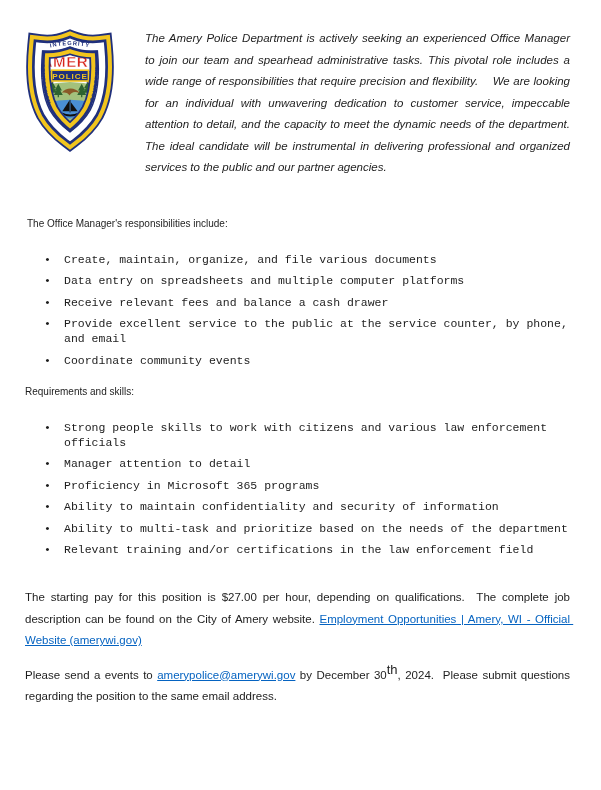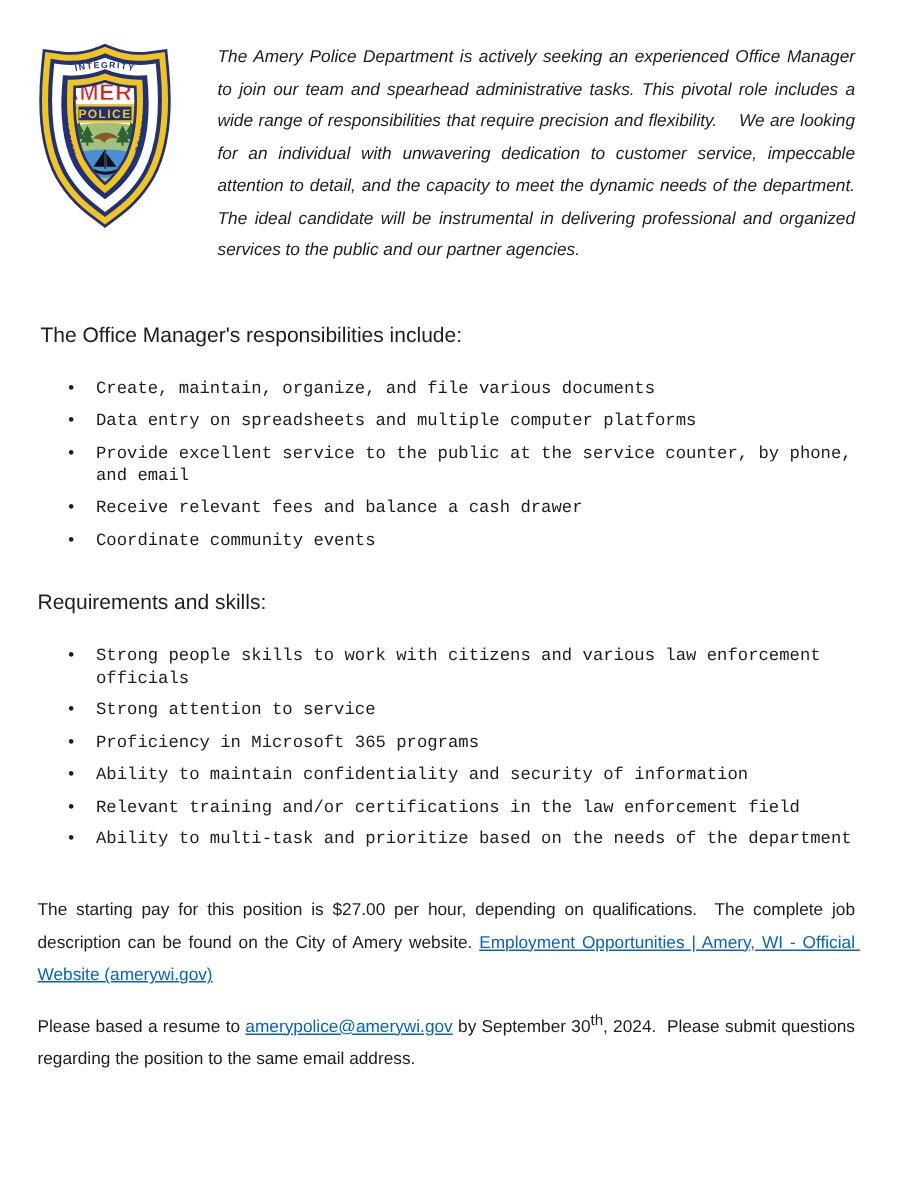--- a/index.html
+++ b/index.html
@@ -19,23 +19,23 @@
 
   .intro {
     flex: 1;
     margin: 2px 0 0 0;
     text-align: justify;
     white-space: pre-wrap;
     line-height: 21.5px;
     font-style: italic;
   }
 
-  .section-heading { margin: 0; font-weight: normal; font-size: 14px; line-height: 15px; }
+  .section-heading { margin: 0; font-weight: normal; font-size: 10px; line-height: 15px; }
   .heading-resp { margin-top: 37px; padding-left: 2px; }
-  .heading-req  { margin-top: 26px; }
+  .heading-req  { margin-top: 16px; }
 
   ul.bullets { list-style: none; margin: 21px 0 0 0; padding: 0; }
   ul.bullets li {
     position: relative;
     padding-left: 39px;
     line-height: 15px;
     margin-bottom: 6.5px;
     font-family: Liberation Mono, monospace;
   }
   ul.bullets li::before {
@@ -43,21 +43,21 @@
     position: absolute;
     left: 19px; top: 0;
     line-height: 15px;
   }
 
   .para { margin: 0; text-align: justify; white-space: pre-wrap; line-height: 21.5px; }
   .para-pay { margin-top: 30px; }
   .para-resume { margin-top: 13px; }
 
   a.doclink { color: #0563C1; text-decoration: underline; cursor: pointer; }
-  sup { font-size: 10px; line-height: 0; }
+  sup { font-size: 13px; line-height: 0; }
 </style>
 </head>
 <body>
 
 <div class="page">
 
   <div class="doc-header">
     <div class="badge-wrap">
       <svg width="90" height="128" viewBox="0 0 100 136">
         <defs>
@@ -124,33 +124,33 @@
     </div>
 
     <p class="intro">The Amery Police Department is actively seeking an experienced Office Manager to join our team and spearhead administrative tasks. This pivotal role includes a wide range of responsibilities that require precision and flexibility.    We are looking for an individual with unwavering dedication to customer service, impeccable attention to detail, and the capacity to meet the dynamic needs of the department. The ideal candidate will be instrumental in delivering professional and organized services to the public and our partner agencies.</p>
   </div>
 
   <h2 class="section-heading heading-resp">The Office Manager's responsibilities include:</h2>
 
   <ul class="bullets">
     <li><span>Create, maintain, organize, and file various documents</span></li>
     <li><span>Data entry on spreadsheets and multiple computer platforms</span></li>
+    <li><span>Receive relevant fees and balance a cash drawer</span></li>
     <li><span>Provide excellent service to the public at the service counter, by phone, and email</span></li>
-    <li><span>Receive relevant fees and balance a cash drawer</span></li>
     <li><span>Coordinate community events</span></li>
   </ul>
 
   <h2 class="section-heading heading-req">Requirements and skills:</h2>
 
   <ul class="bullets">
     <li><span>Strong people skills to work with citizens and various law enforcement officials</span></li>
-    <li><span>Strong attention to service</span></li>
+    <li><span>Manager attention to detail</span></li>
     <li><span>Proficiency in Microsoft 365 programs</span></li>
     <li><span>Ability to maintain confidentiality and security of information</span></li>
+    <li><span>Ability to multi-task and prioritize based on the needs of the department</span></li>
     <li><span>Relevant training and/or certifications in the law enforcement field</span></li>
-    <li><span>Ability to multi-task and prioritize based on the needs of the department</span></li>
   </ul>
 
   <p class="para para-pay"><span>The starting pay for this position is $27.00 per hour, depending on qualifications.  The complete job description can be found on the City of Amery website. </span><a class="doclink">Employment Opportunities | Amery, WI - Official Website (amerywi.gov)</a></p>
 
-  <p class="para para-resume"><span>Please based a resume to </span><a class="doclink">amerypolice@amerywi.gov</a><span> by September 30</span><sup>th</sup><span>, 2024.  Please submit questions regarding the position to the same email address.</span></p>
+  <p class="para para-resume"><span>Please send a events to </span><a class="doclink">amerypolice@amerywi.gov</a><span> by December 30</span><sup>th</sup><span>, 2024.  Please submit questions regarding the position to the same email address.</span></p>
 
 </div>
 
 </body></html>

